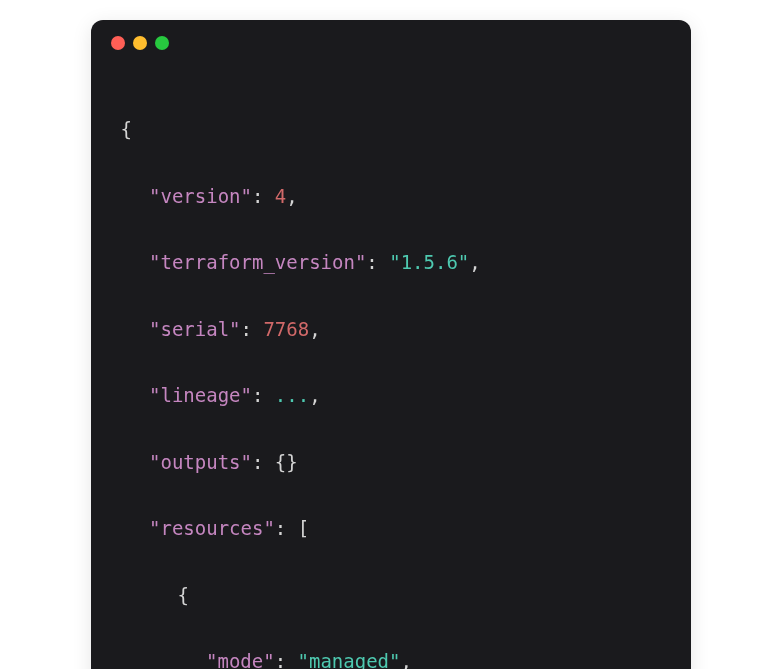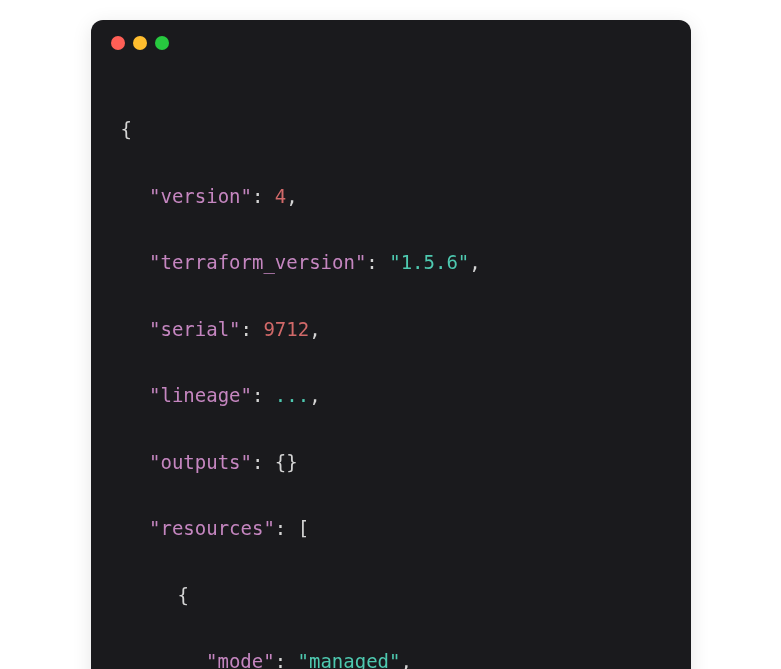--- a/index.html
+++ b/index.html
@@ -59,21 +59,21 @@
 <div class="window">
   <div class="titlebar">
     <div class="traffic-light tl-red"></div>
     <div class="traffic-light tl-yellow"></div>
     <div class="traffic-light tl-green"></div>
   </div>
   <div class="code-area">
 <span class="line"><span class="punct">{</span></span>
 <span class="line i1"><span class="key">"version"</span><span class="punct">: </span><span class="number">4</span><span class="punct">,</span></span>
 <span class="line i1"><span class="key">"terraform_version"</span><span class="punct">: </span><span class="string">"1.5.6"</span><span class="punct">,</span></span>
-<span class="line i1"><span class="key">"serial"</span><span class="punct">: </span><span class="number">9712</span><span class="punct">,</span></span>
+<span class="line i1"><span class="key">"serial"</span><span class="punct">: </span><span class="number">7768</span><span class="punct">,</span></span>
 <span class="line i1"><span class="key">"lineage"</span><span class="punct">: </span><span class="ellipsis">...</span><span class="punct">,</span></span>
 <span class="line i1"><span class="key">"outputs"</span><span class="punct">: </span><span class="punct">{}</span></span>
 <span class="line i1"><span class="key">"resources"</span><span class="punct">: </span><span class="punct">[</span></span>
 <span class="line i2"><span class="punct">{</span></span>
 <span class="line i3"><span class="key">"mode"</span><span class="punct">: </span><span class="string">"managed"</span><span class="punct">,</span></span>
 
 
 
 
 

